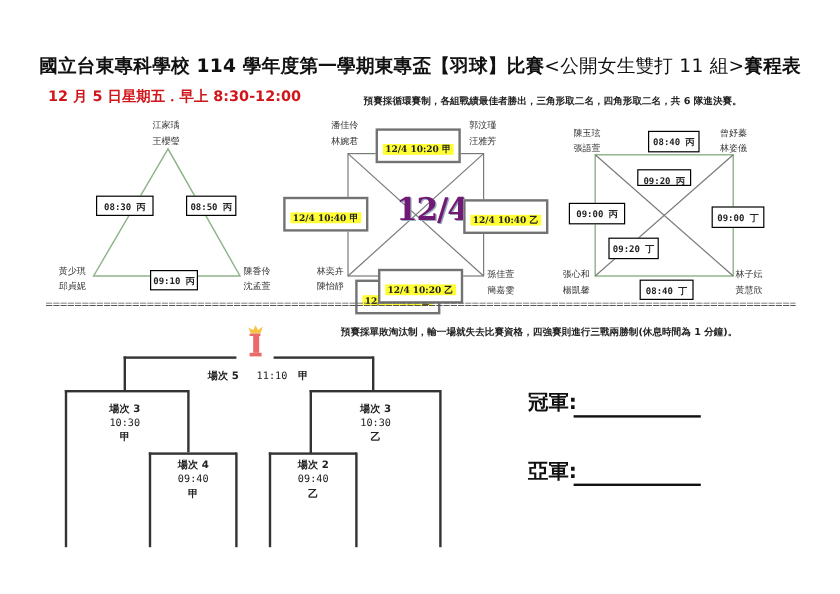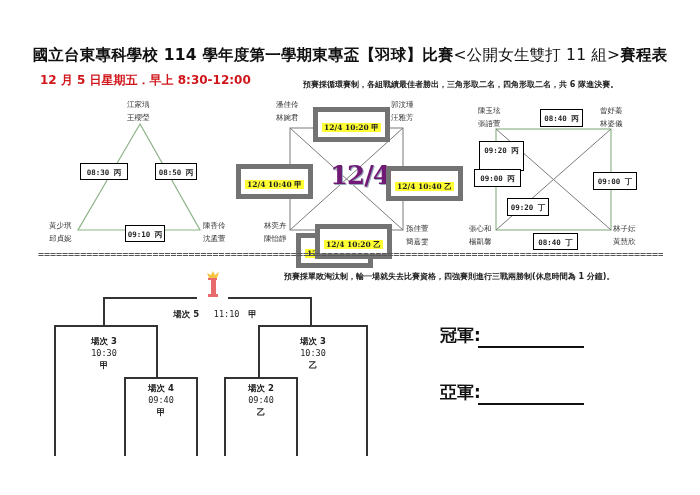--- a/index.html
+++ b/index.html
@@ -4,21 +4,21 @@
 <style>
   html, body { margin:0; padding:0; background:#ffffff; }
   body { width:700px; height:495px; position:relative; overflow:hidden; font-family:"DejaVu Sans", sans-serif; color:#111; }
   .abs { position:absolute; }
   .title { left:0; top:45px; width:700px; text-align:center; font-size:15.5px; font-weight:bold; letter-spacing:0.2px; }
   .title .lt { font-weight:normal; }
   .date { left:40px; top:72px; font-size:12px; color:#d0151b; font-weight:bold; }
   .note { font-size:8px; font-weight:bold; color:#222; white-space:nowrap; }
   .name { font-size:7.5px; color:#333; line-height:13px; white-space:nowrap; }
   .tbox { border:1px solid #000000; background:#fff; font-family:"DejaVu Sans Mono", monospace; font-size:7.5px; font-weight:bold; color:#222; text-align:center; box-sizing:border-box; padding-top:4px; }
-  .ybox { border:5px solid #737373; background:#fff; box-sizing:border-box; padding:3px 4px; }
+  .ybox { border:2px solid #737373; background:#fff; box-sizing:border-box; padding:3px 4px; }
   .ybox span { background:#ffff33; font-family:"DejaVu Serif", serif; font-size:7.5px; font-weight:bold; color:#222; white-space:nowrap; padding:0 2px; }
   .big124 { font-family:"DejaVu Serif", serif; font-weight:bold; font-size:26px; color:#701a75; text-shadow:1px 1px 0 #9ab; letter-spacing:-1px; }
   .sep { left:38px; top:252px; width:625px; font-family:"DejaVu Sans Mono", monospace; font-size:10px; color:#555; letter-spacing:0px; white-space:nowrap; overflow:hidden; line-height:6px; }
   .bline { position:absolute; background:#333; }
   .blabel { position:absolute; text-align:center; font-size:8.5px; font-weight:bold; color:#222; line-height:12px; }
   .blabel .t { font-family:"DejaVu Sans Mono", monospace; font-weight:normal; }
   .champ { font-size:17px; font-weight:bold; color:#111; }
   .uline { position:absolute; height:1.5px; background:#111; }
 </style>
 </head>
@@ -97,21 +97,21 @@
   </div>
   <div class="abs name" style="left:469px; top:222px;">
     <div>張心和</div>
     <div>楊凱馨</div>
   </div>
   <div class="abs name" style="left:613px; top:222px;">
     <div>林子妘</div>
     <div>黃慧欣</div>
   </div>
   <div class="abs tbox" style="left:540px; top:109px; width:43px; height:18px;">08:40 丙</div>
-  <div class="abs tbox" style="left:479px; top:141px; width:45px; height:30px;">09:20 丙</div>
+  <div class="abs tbox" style="left:531px; top:141px; width:45px; height:14px;">09:20 丙</div>
   <div class="abs tbox" style="left:474px; top:169px; width:47px; height:18px;">09:00 丙</div>
   <div class="abs tbox" style="left:593px; top:172px; width:44px; height:18px;">09:00 丁</div>
   <div class="abs tbox" style="left:507px; top:198px; width:42px; height:18px;">09:20 丁</div>
   <div class="abs tbox" style="left:533px; top:233px; width:45px; height:17px;">08:40 丁</div>
 </div>
 
 <div class="abs sep">==========================================================================================================</div>
 
 <div class="abs note" style="left:284px; top:271px;">預賽採單敗淘汰制，輸一場就失去比賽資格，四強賽則進行三戰兩勝制(休息時間為 1 分鐘)。</div>
 

